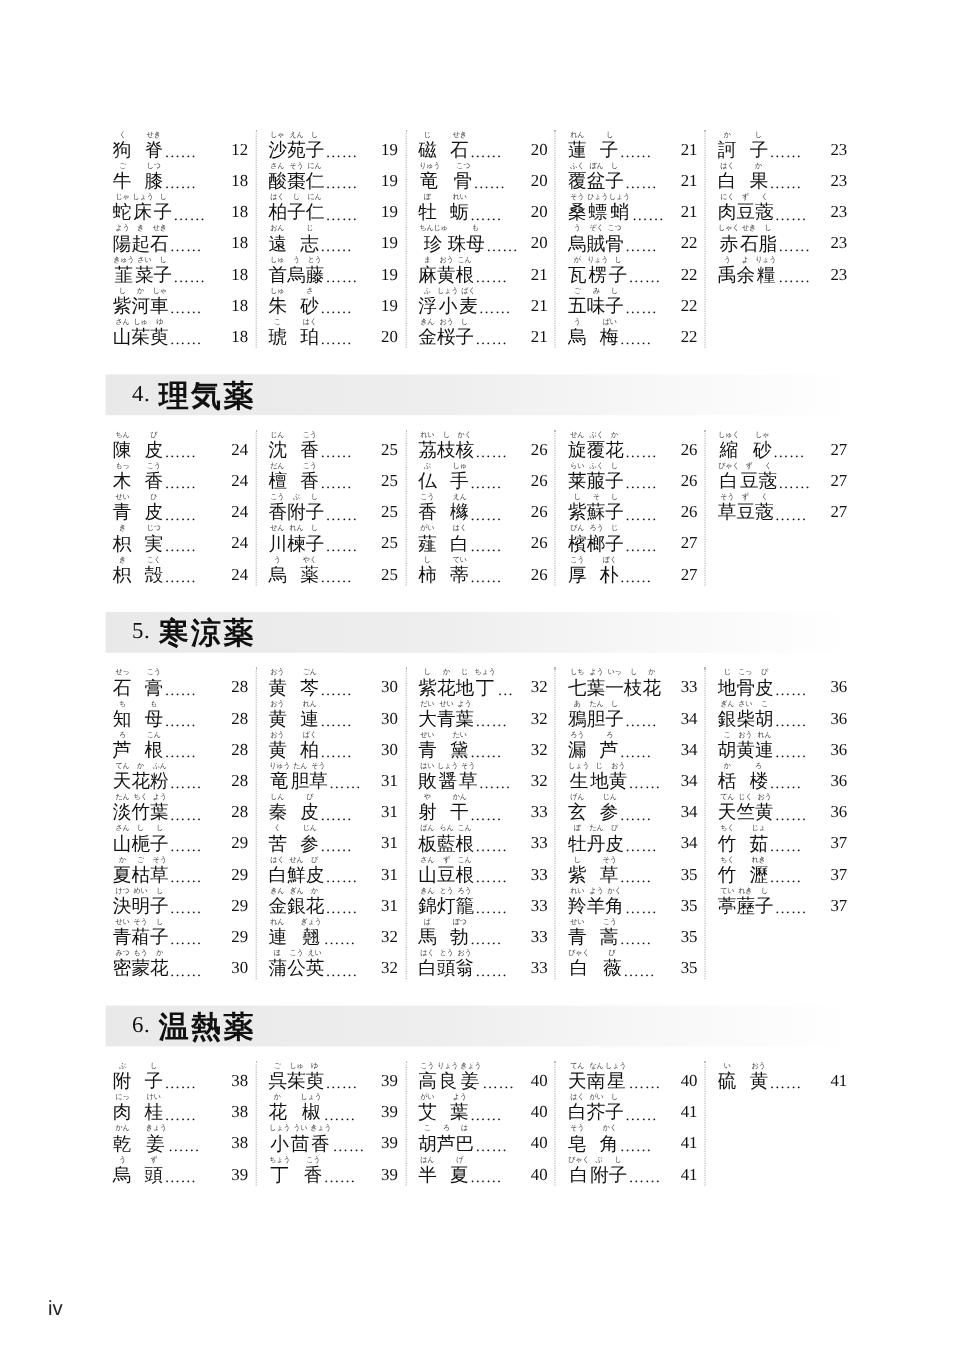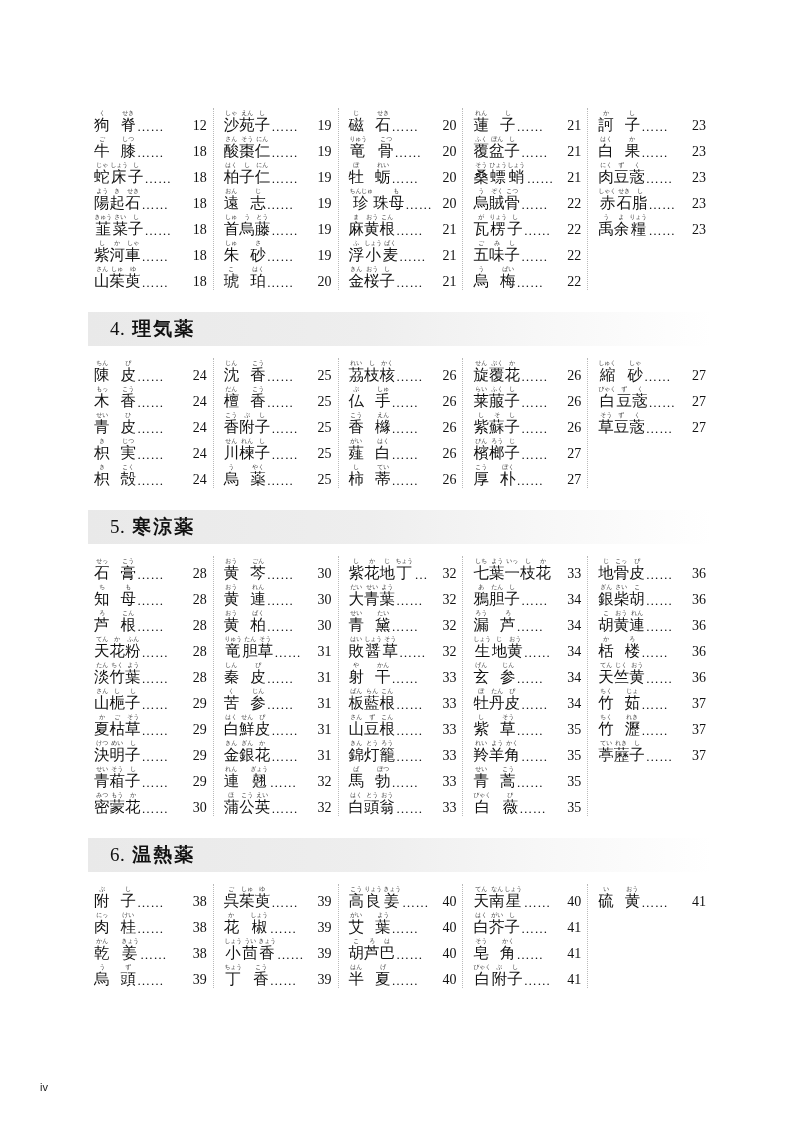--- a/index.html
+++ b/index.html
@@ -40,21 +40,21 @@
     padding-left: 22px;
     margin-bottom: 12px;
   }
   .section-head .num {
     font-size: 19px;
     letter-spacing: 0.5px;
     font-family: "Liberation Serif", serif;
     color: #111;
   }
   .section-head .title {
-    font-size: 19px;
+    font-size: 25px;
     font-weight: 700;
     margin-left: 7px;
     letter-spacing: 2px;
     color: #111;
     font-family: "DejaVu Serif", "Liberation Serif", serif;
   }
 
   
   .cols {
     display: flex;
@@ -128,21 +128,21 @@
     font-family: "Liberation Serif", serif;
     margin-left: auto;
   }
 
   .gap-sec { height: 22px; }
 
   .folio {
     position: absolute;
     left: 40px;
     top: 1081px;
-    font-size: 11px;
+    font-size: 17px;
     color: #222;
     font-family: "Liberation Sans", sans-serif;
   }
 </style>
 </head>
 <body>
 
 <div class="page">
 
   <div class="content" id="content">

